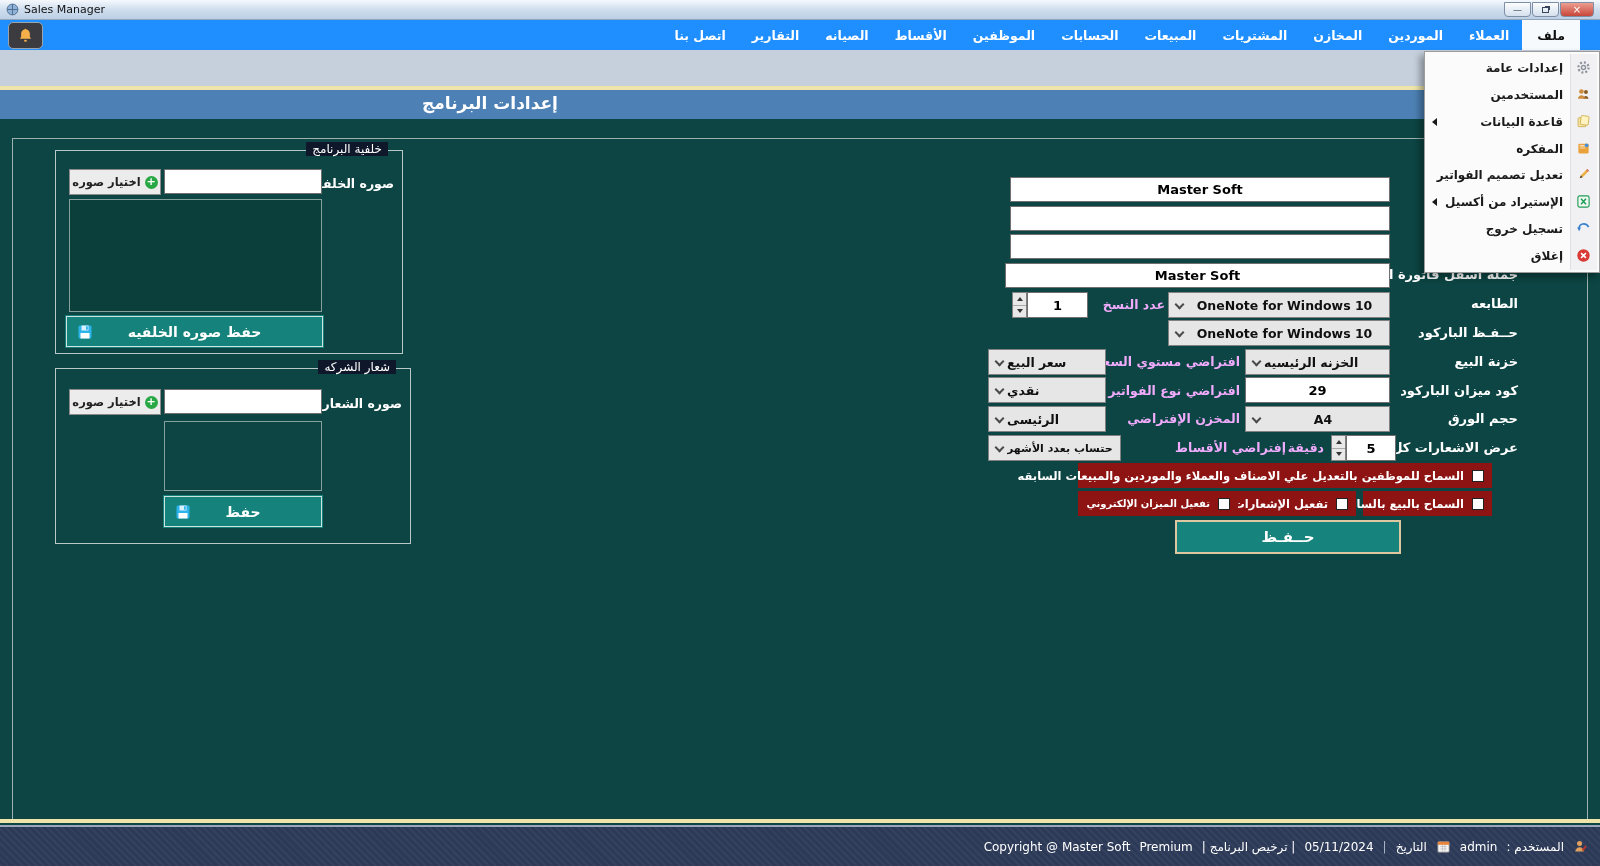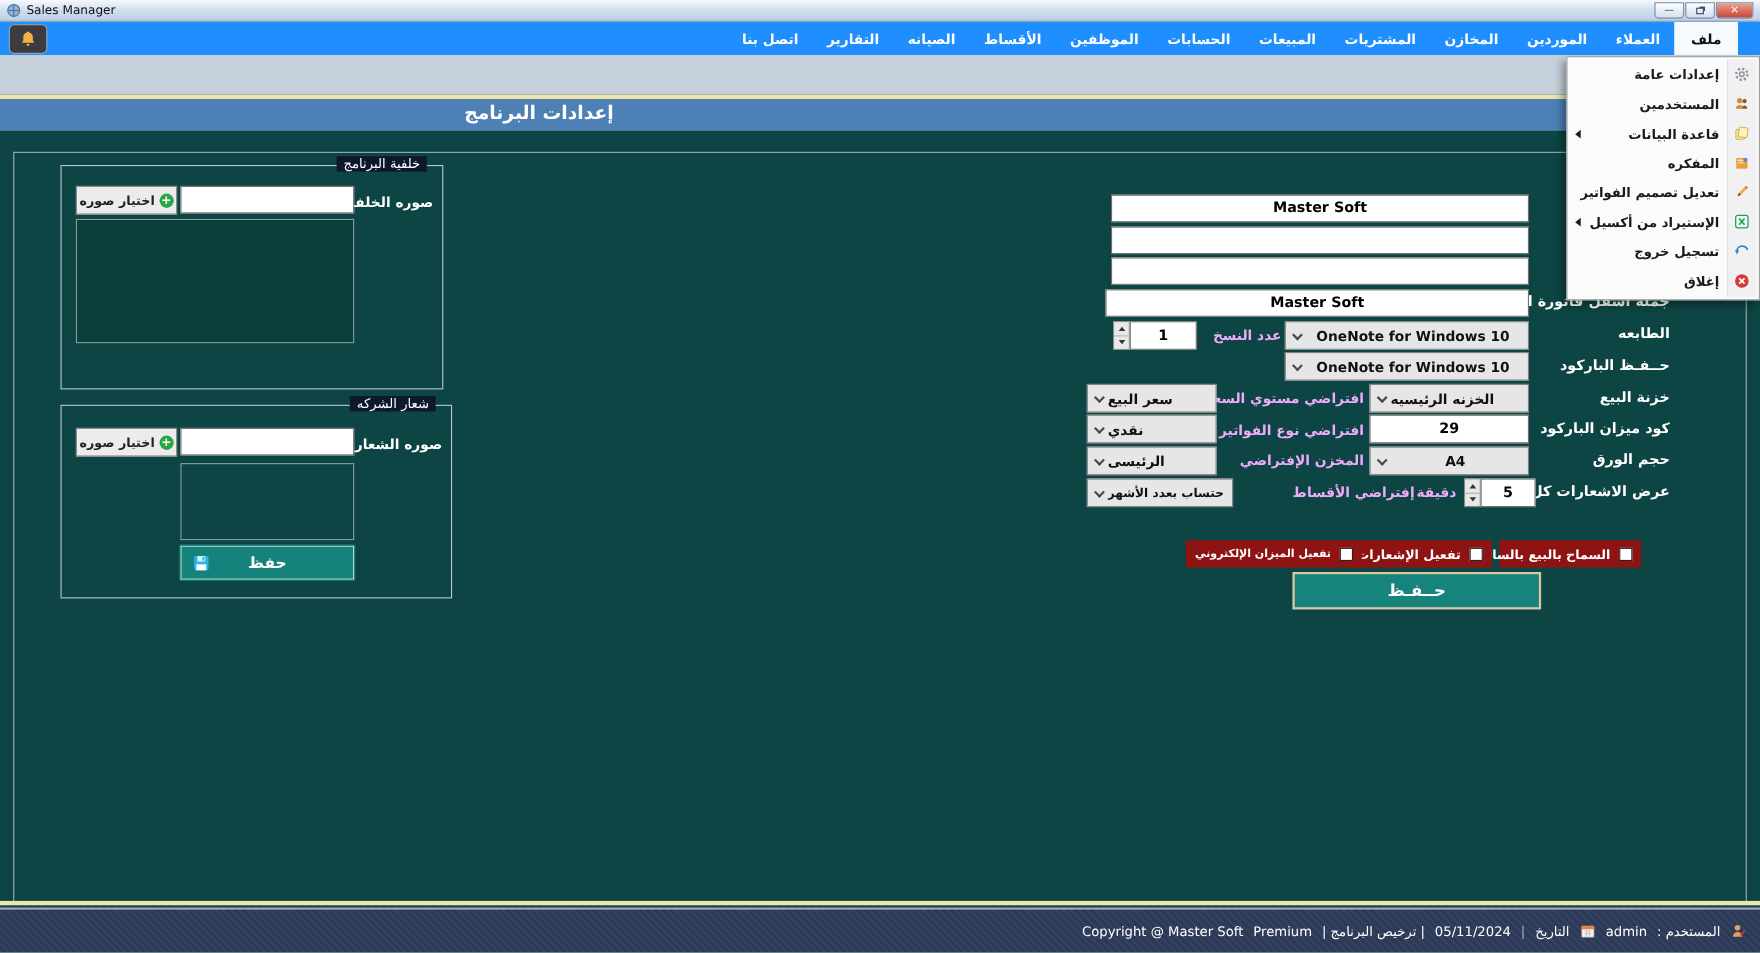--- a/index.html
+++ b/index.html
@@ -151,20 +151,29 @@
 
   <div class="groupbox" style="left:55px; top:150px; width:348px; height:204px;">
     <span class="gtitle">خلفية البرنامج</span>
     <span class="glabel" style="right:8px; top:25px;">صوره الخلفيه</span>
     <div class="tbox" style="position:absolute; left:108px; top:18px; width:158px; height:25px;"></div>
     <div class="choose-btn" style="left:13px; top:18px; width:92px; height:26px;">
       <span class="plus-ico">+</span>
       <span>اختيار صوره</span>
     </div>
     <div class="preview" style="left:13px; top:48px; width:253px; height:113px; background:#0a3f3c;"></div>
+    <div class="teal-btn" style="left:10px; top:165px; width:257px; height:31px;">
+      <svg width="16" height="16" viewBox="0 0 16 16">
+        <rect x="1.5" y="1.5" width="13" height="13" rx="1.5" fill="#2bb3ea"></rect>
+        <rect x="4.5" y="1.5" width="7" height="5" fill="#d8f2fd"></rect>
+        <rect x="9" y="2.3" width="1.8" height="3.4" fill="#2bb3ea"></rect>
+        <rect x="3.5" y="9" width="9" height="5.5" fill="#ffffff"></rect>
+      </svg>
+      <span>حفظ صوره الخلفيه</span>
+    </div>
   </div>
 
   <div class="groupbox" style="left:55px; top:368px; width:356px; height:176px;">
     <span class="gtitle">شعار الشركه</span>
     <span class="glabel" style="right:8px; top:27px;">صوره الشعار</span>
     <div class="tbox" style="position:absolute; left:108px; top:20px; width:158px; height:25px;"></div>
     <div class="choose-btn" style="left:13px; top:20px; width:92px; height:26px;">
       <span class="plus-ico">+</span>
       <span>اختيار صوره</span>
     </div>
@@ -254,20 +263,24 @@
       </span>
   </div>
   <div class="tinput" style="left:1346px; top:435px; width:50px; height:26px;">5</div>
   <span class="mlabel" style="left:1256px; top:440px; width:68px;">دقيقة</span>
   <span class="mlabel" style="left:1124px; top:440px; width:114px;margin-left:48px;">إفتراضي الأقساط</span>
   <div class="combo" style="left:988px; top:435px; width:133px; height:26px; font-size:11px;">
     <span class="chev"></span>
     <span class="val">الإحتساب بعدد الأشهر</span>
   </div>
 
+  <div class="optbar" style="left:1078px; top:463px; width:414px; font-size:11.5px;">
+    <span class="cbox"></span>
+    <span>السماح للموظفين بالتعديل علي الاصناف والعملاء والموردين والمبيعات السابقه</span>
+  </div>
   <div class="optbar" style="left:1363px; top:491px; width:129px; font-size:11.5px;">
     <span class="cbox"></span>
     <span>السماح بالبيع بالسالب</span>
   </div>
   <div class="optbar" style="left:1230px; top:491px; width:126px; font-size:11.5px;">
     <span class="cbox"></span>
     <span>تفعيل الإشعارات</span>
   </div>
   <div class="optbar" style="left:1078px; top:491px; width:160px; font-size:10px;">
     <span class="cbox"></span>

